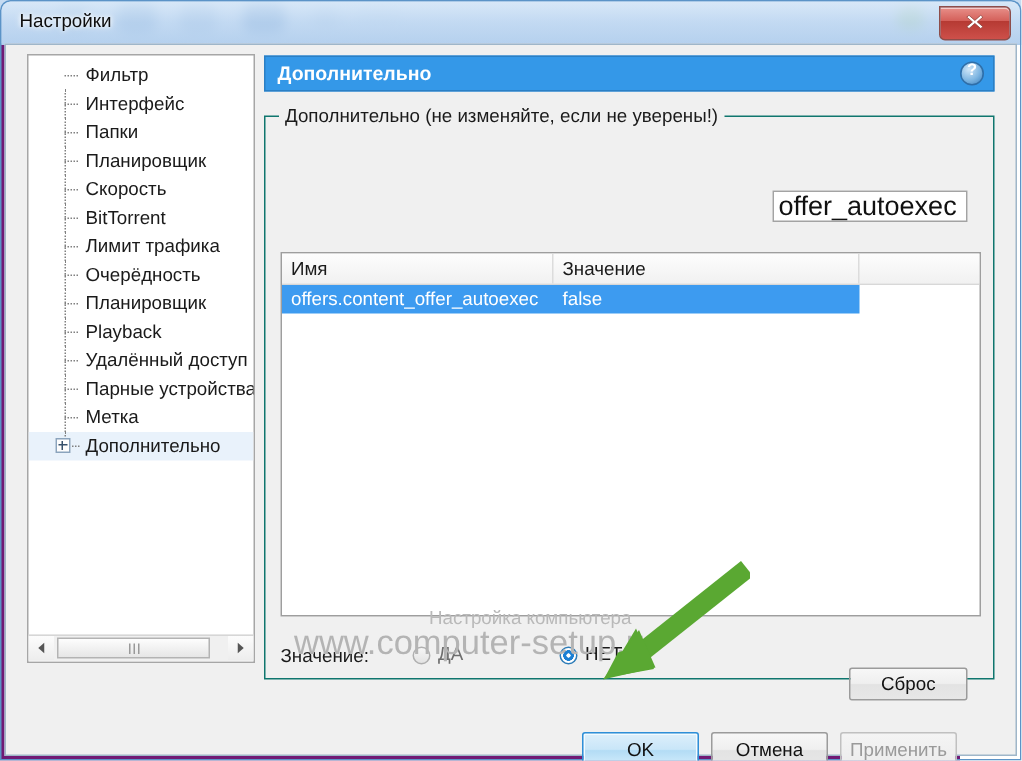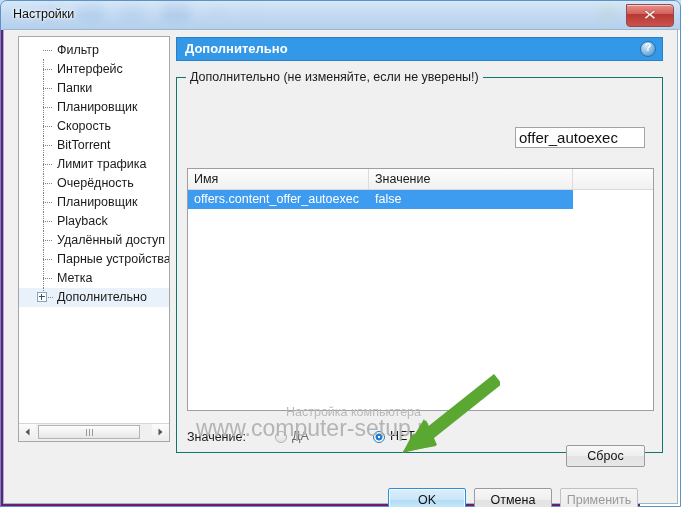--- a/index.html
+++ b/index.html
@@ -151,21 +151,21 @@
   }
 
   .filter-label {
     position: absolute; left: 411px; top: 56px;
     font-size: 12.5px; color: #1a1a1a;
   }
   .filter-input {
     position: absolute; left: 338px; top: 49px; width: 130px; height: 21px;
     border: 1px solid #a3a3a3; background: #ffffff;
     box-sizing: border-box; padding: 0 3px;
-    font-family: "Liberation Sans", sans-serif; font-size: 15px; color: #111;
+    font-family: "Liberation Sans", sans-serif; font-size: 18px; color: #111;
     line-height: 19px;
   }
 
   
   .listview {
     position: absolute; left: 10px; top: 90px; width: 467px; height: 243px;
     border: 1px solid #9e9e9e; background: #ffffff; box-sizing: border-box;
     overflow: hidden;
   }
   .lv-header { position: relative; height: 20px; background: linear-gradient(to bottom,#fdfdfd,#f1f1f1); border-bottom: 1px solid #d8d8d8; }

